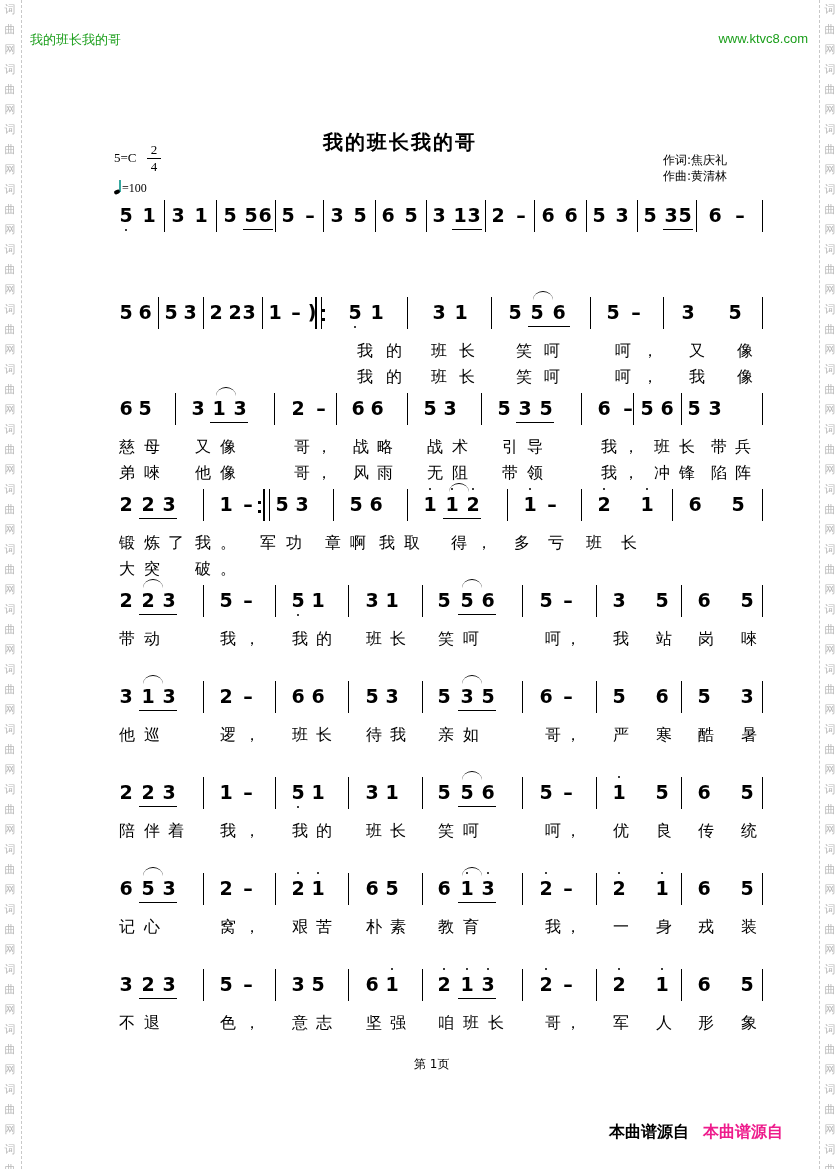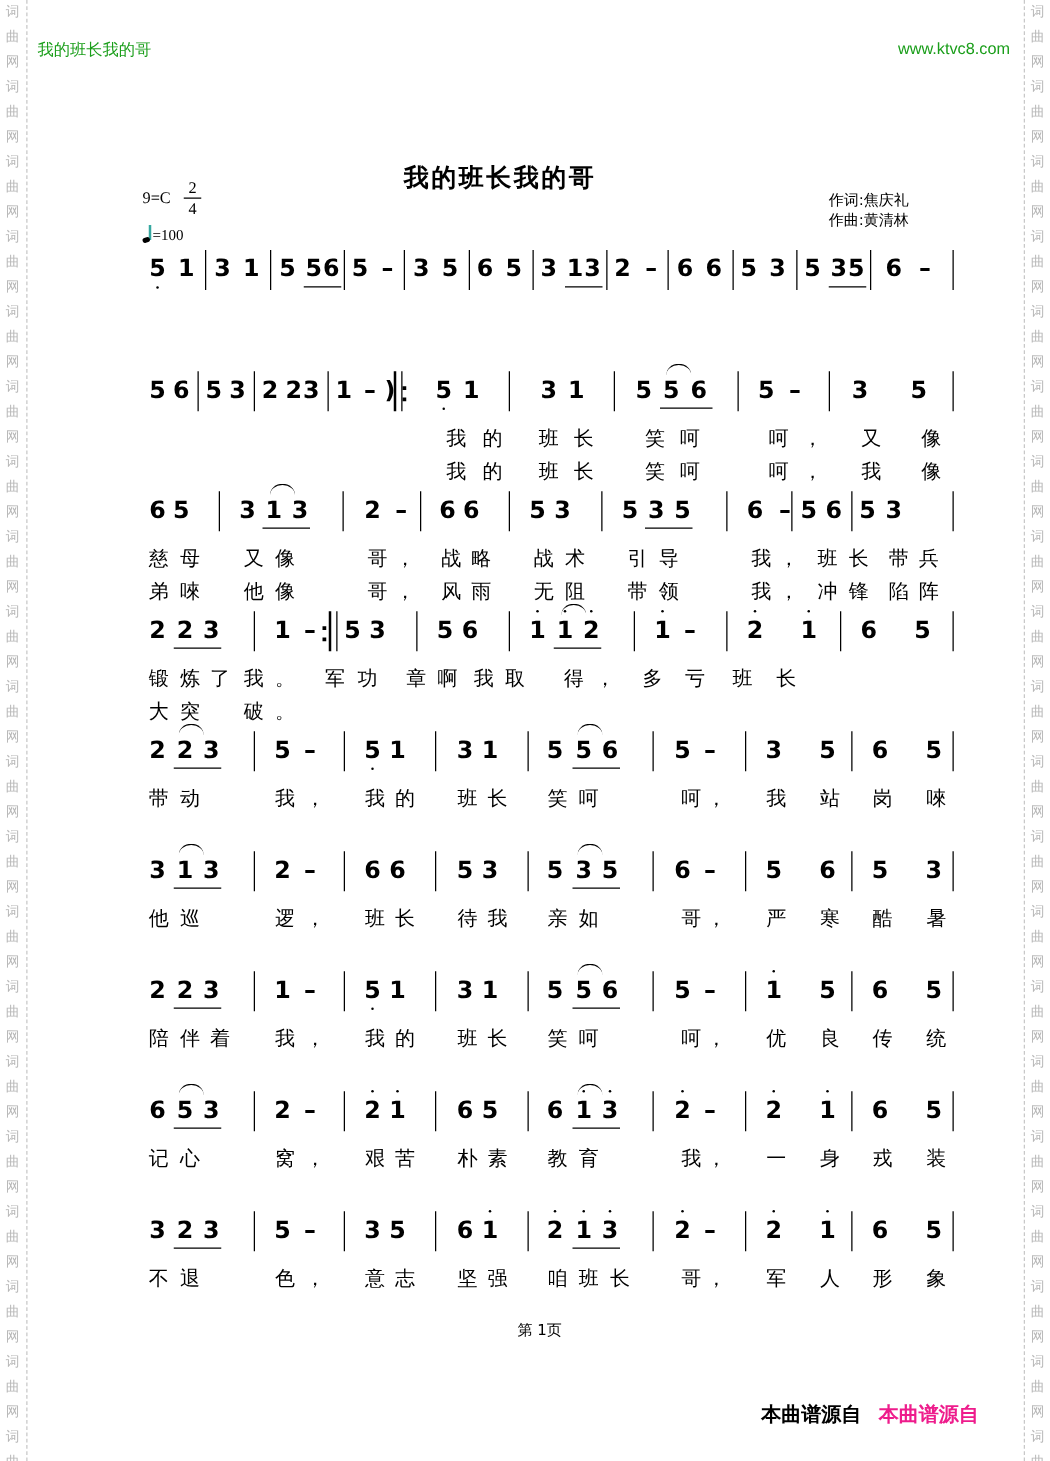--- a/index.html
+++ b/index.html
@@ -301,21 +301,21 @@
       <span>曲</span>
     </div>
   </div>
 <div class="dash-line" style="left:819px;"></div>
 
 <a class="site-left" style="color: rgb(26, 158, 26);">我的班长我的哥</a>
 <a class="site-right" style="color: rgb(26, 158, 26);">www.ktvc8.com</a>
 
 <div class="title">我的班长我的哥</div>
 
-<div class="key">9=C</div>
+<div class="key">5=C</div>
 <div class="timesig">
   <span class="num">2</span>
   <span>4</span>
 </div>
 <div class="tempo">
   <span class="note-icon"></span><span>=100</span>
 </div>
 
 <div class="credits">
   <div>作词:焦庆礼</div>

